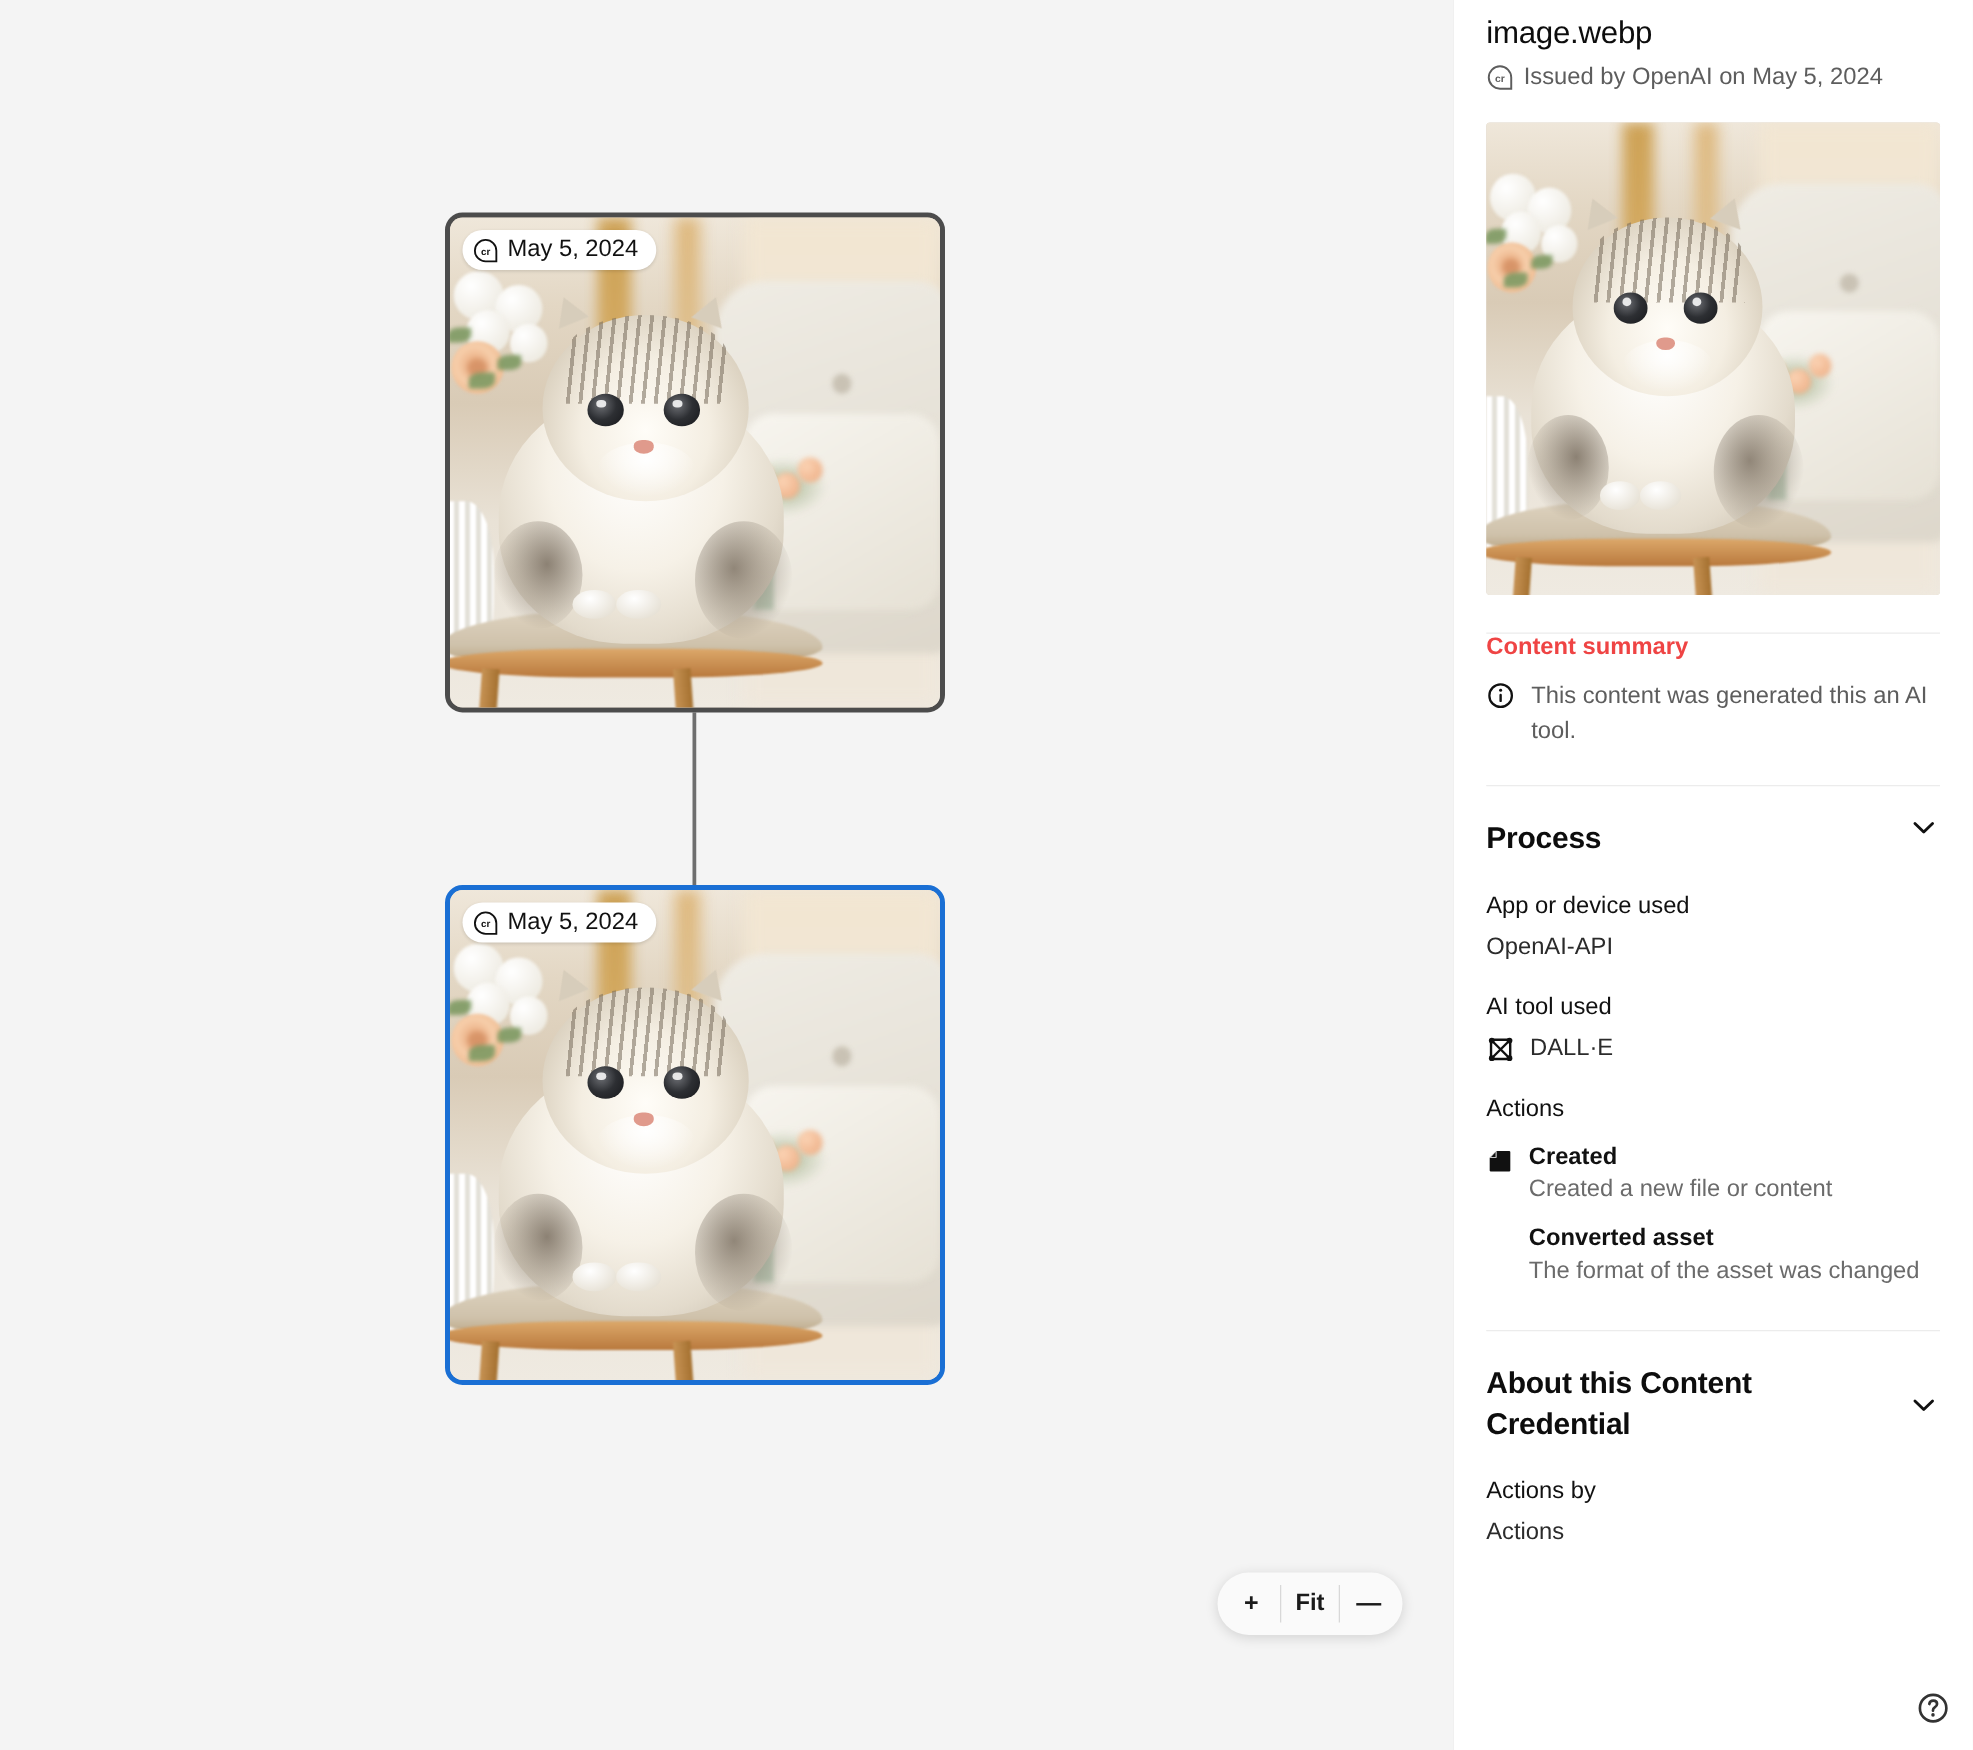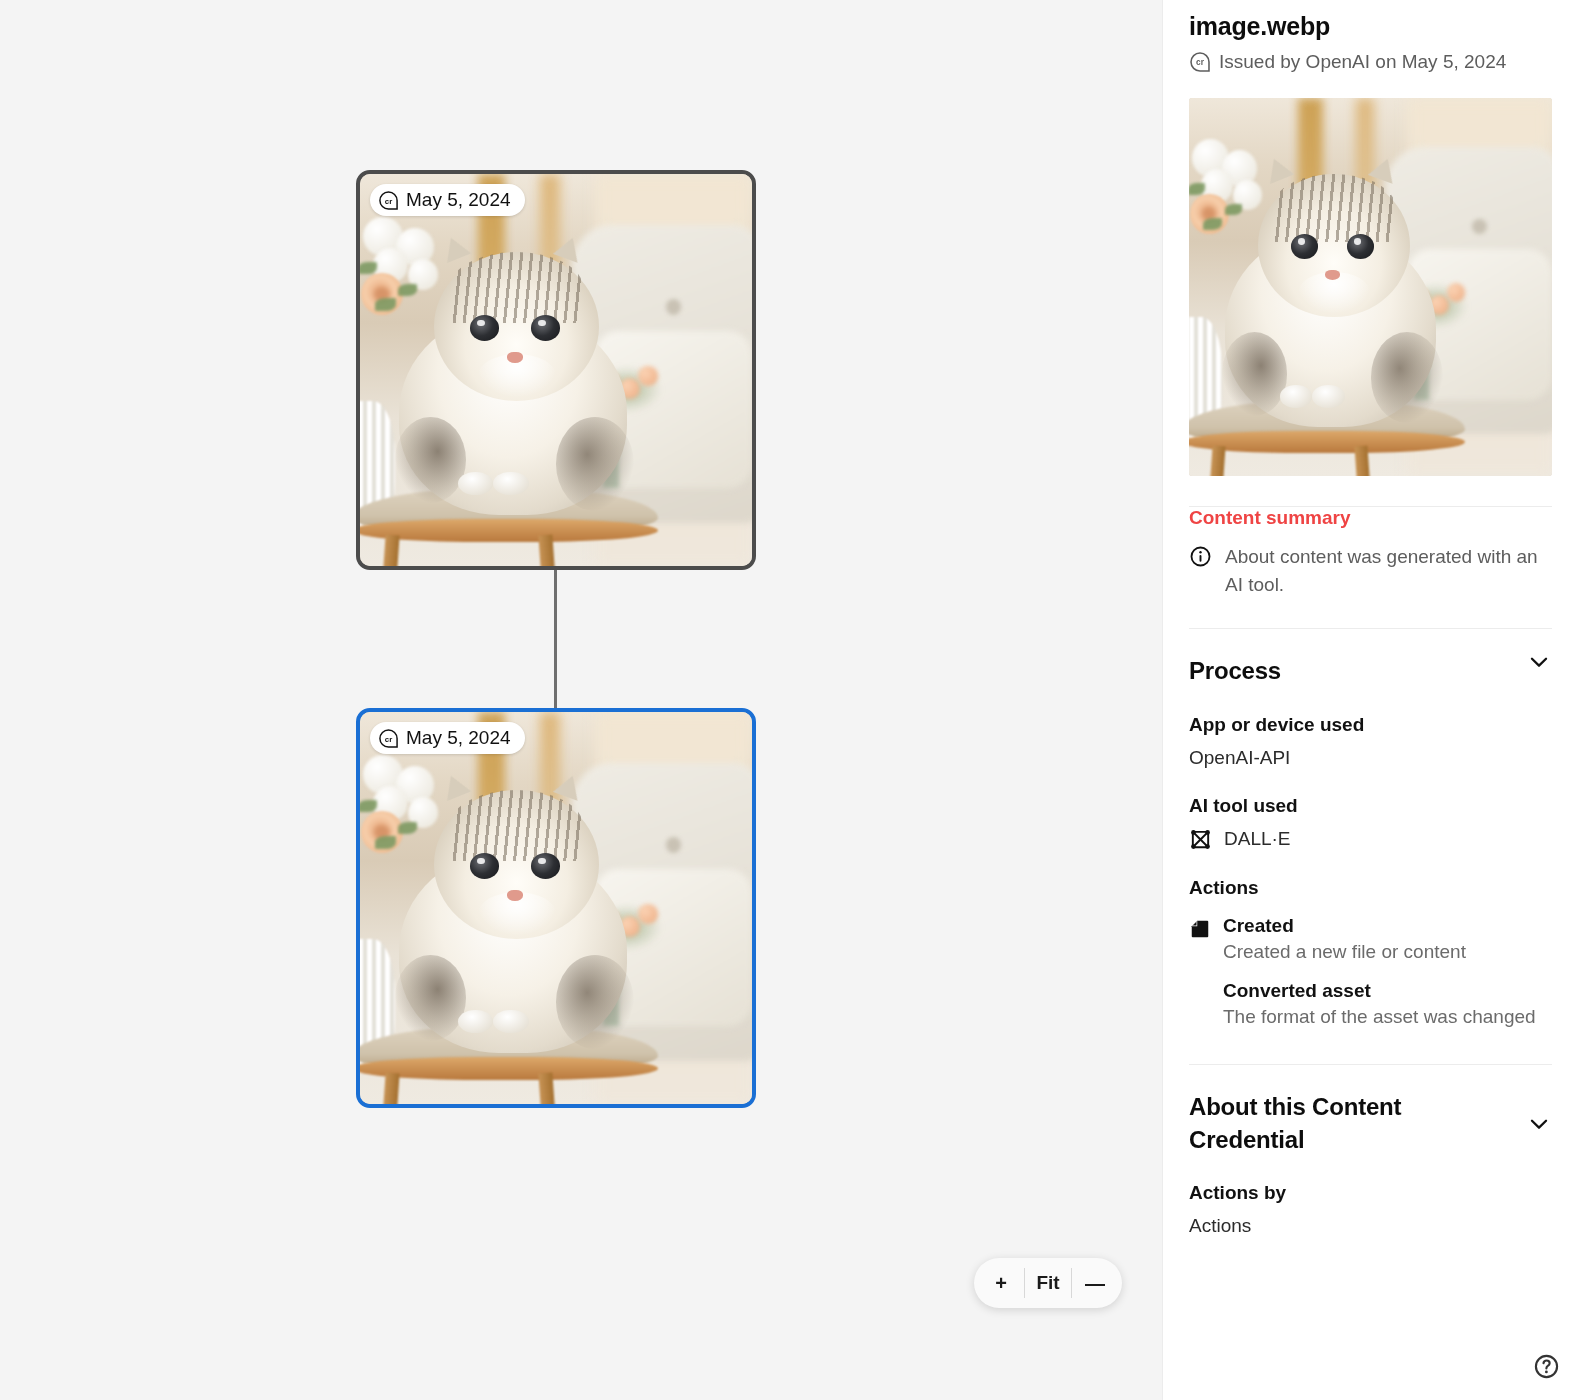--- a/index.html
+++ b/index.html
@@ -262,21 +262,21 @@
   
   .sidebar {
     position: relative;
     width: 416px; height: 1400px;
     background: #ffffff;
     border-left: 1px solid #ececec;
     overflow: hidden;
   }
   .sb-inner { padding: 0 26px; }
   .sb-title {
-    font-size: 25px; font-weight: 700; color: #0d0d0d;
+    font-size: 25px; font-weight: 400; color: #0d0d0d;
     letter-spacing: -.2px;
     padding-top: 12px;
   }
   .sb-issued {
     display: flex; align-items: center; gap: 8px;
     margin-top: 10px;
     font-size: 19px; color: #5d5d5d;
   }
   .sb-thumb {
     margin: 25px 0 0 0;
@@ -309,21 +309,21 @@
     margin-top: 14px;
   }
   .summary-text {
     font-size: 19px; color: #5d5d5d; line-height: 1.45;
   }
   .sec-desc {
     font-size: 18px; color: #6b6b6b; line-height: 1.45;
     margin-top: 10px; max-width: 330px;
   }
   .kv-label {
-    font-size: 19px; font-weight: 700; color: #111;
+    font-size: 19px; font-weight: 400; color: #111;
     margin-top: 26px;
   }
   .kv-value {
     font-size: 19px; color: #2b2b2b;
     margin-top: 11px;
   }
   .kv-value.with-icon {
     display: flex; align-items: center; gap: 12px;
   }
   .action {
@@ -523,21 +523,21 @@
 
       <div class="divider"></div>
 
       <div class="sec-head">Content summary</div>
       <div class="summary-row">
         <svg width="23" height="23" viewBox="0 0 24 24" style="flex:0 0 23px;margin-top:2px">
           <circle cx="12" cy="12" r="9.4" fill="none" stroke="#111" stroke-width="1.9"></circle>
           <circle cx="12" cy="7.6" r="1.25" fill="#111"></circle>
           <rect x="11" y="10.4" width="2" height="7" rx="1" fill="#111"></rect>
         </svg>
-        <div class="summary-text">About content was generated with an AI tool.</div>
+        <div class="summary-text">This content was generated this an AI tool.</div>
       </div>
 
       <div class="divider"></div>
 
       <div class="row-collapse">
         <div class="sec-head-lg">Process</div>
         <svg class="chev" width="26" height="26" viewBox="0 0 24 24">
           <path d="M5.5 9l6.5 6.4L18.5 9" fill="none" stroke="#111" stroke-width="2.1" stroke-linecap="round" stroke-linejoin="round"></path>
         </svg>
       </div>

